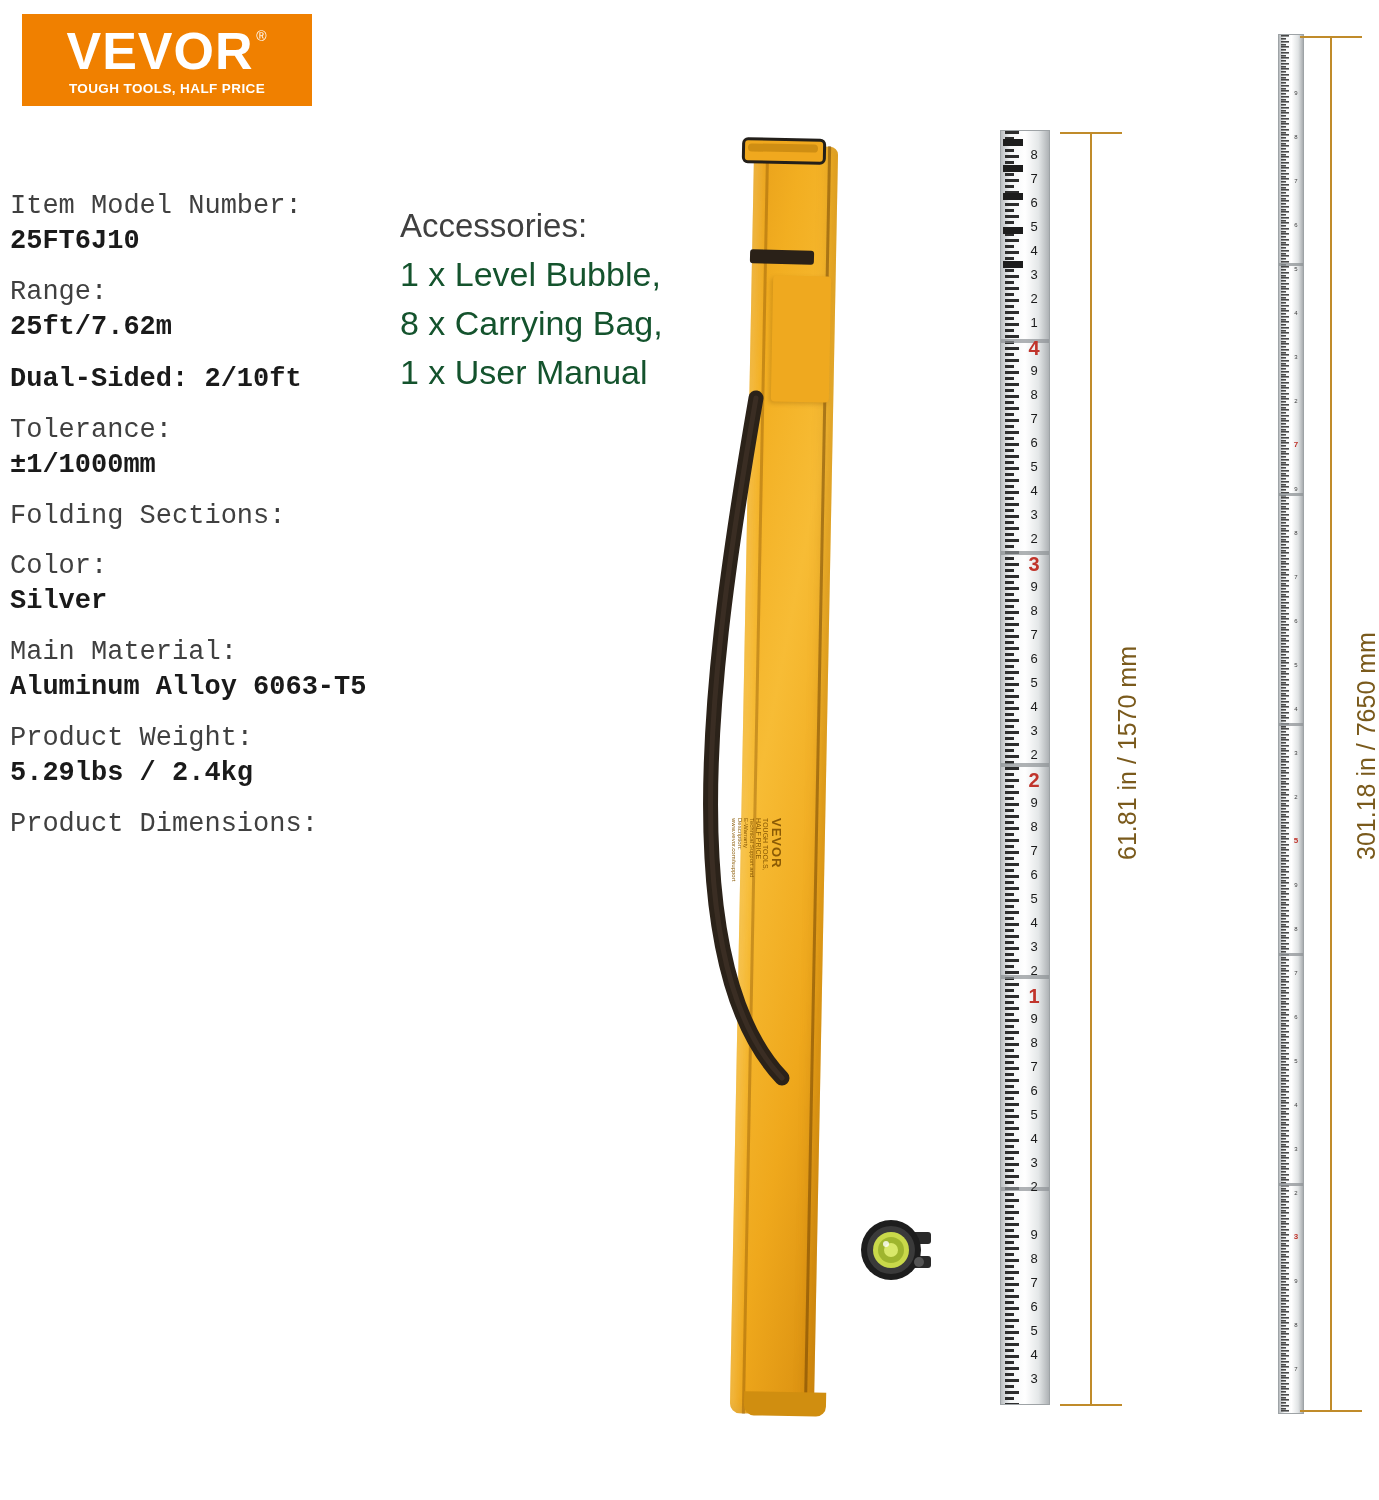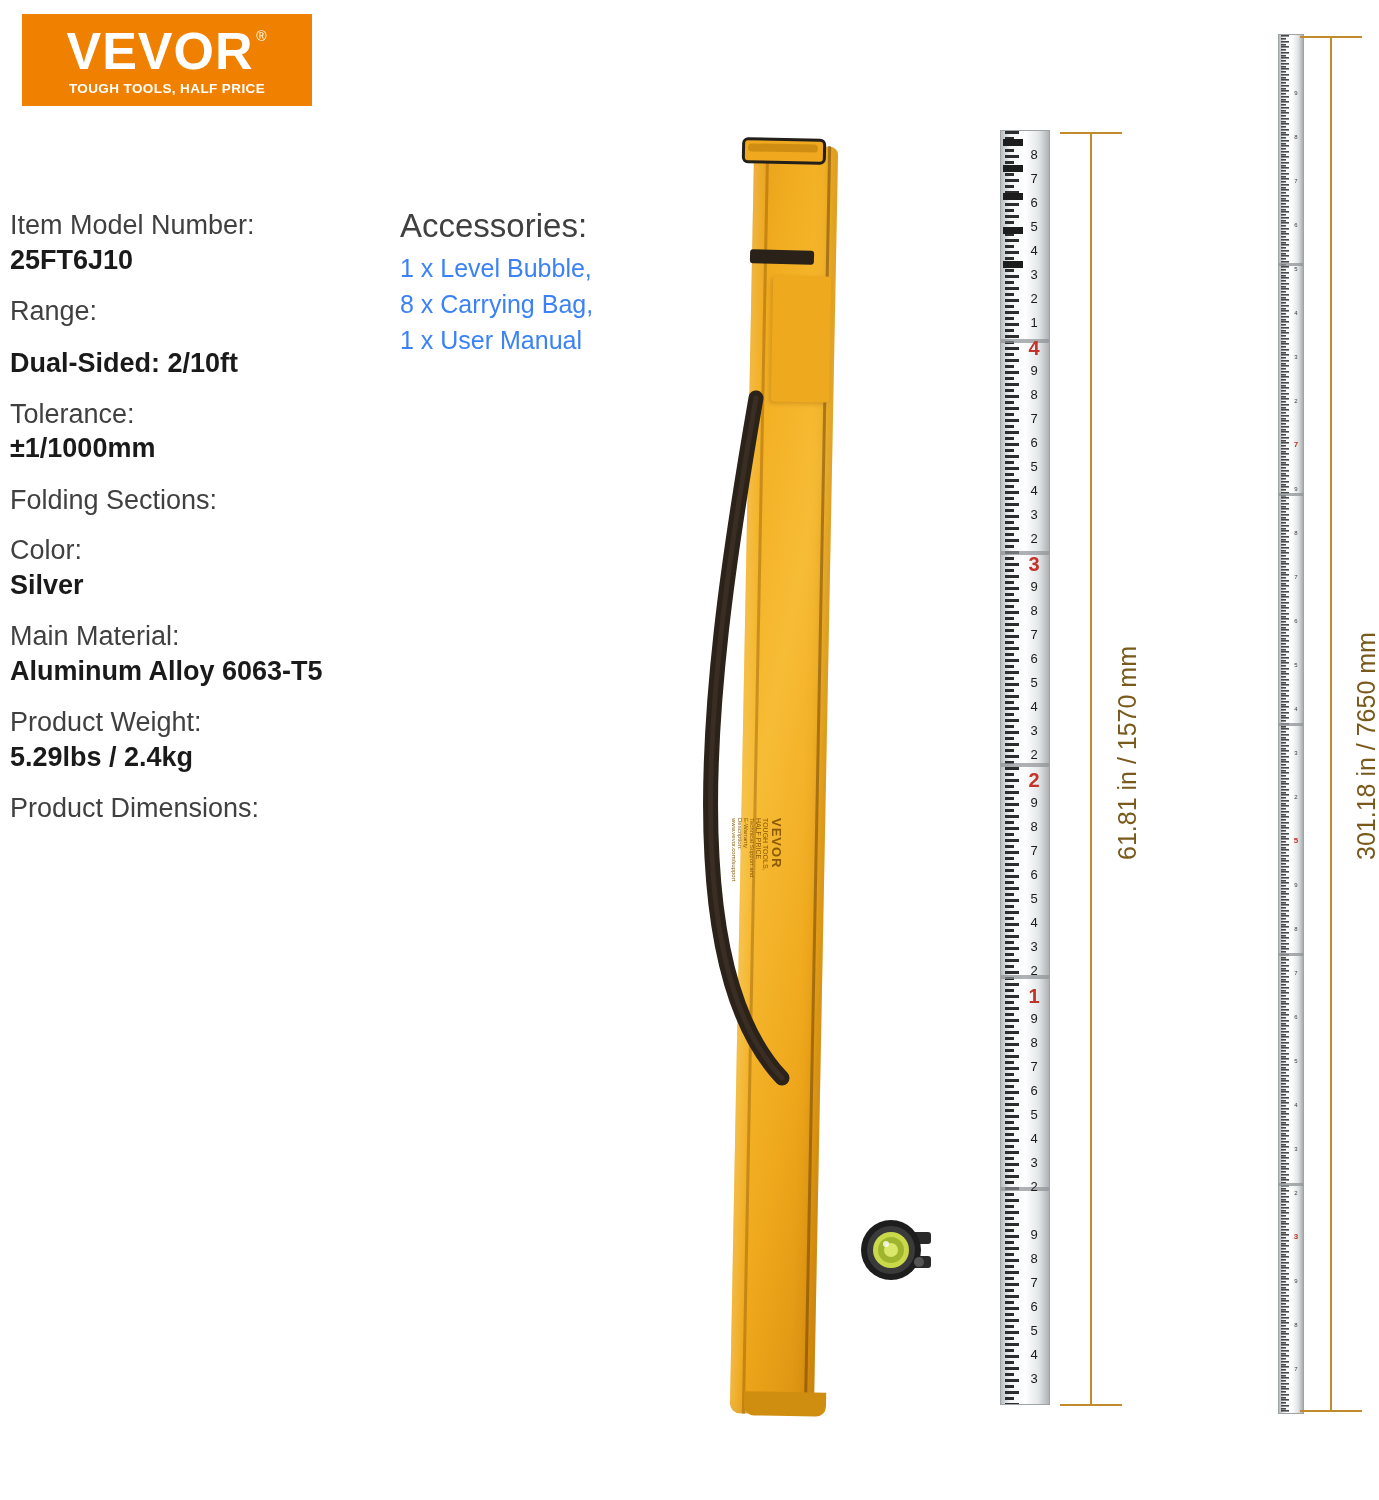--- a/index.html
+++ b/index.html
@@ -43,22 +43,23 @@
     color: #ffffff;
     font-size: 13.5px;
     font-weight: bold;
     letter-spacing: 0.4px;
     margin-top: 4px;
   }
 
   
   .specs {
     position: absolute;
-    left: 10px; top: 209px;
+    left: 10px; top: 190px;
     width: 500px;
+    font-family: Liberation Mono, monospace;
   }
   .spec-block { margin-bottom: 17px; }
   .spec-label {
     font-size: 27px;
     color: #404040;
     line-height: 1.25;
   }
   .spec-value {
     font-size: 27px;
     color: #1a1a1a;
@@ -72,22 +73,22 @@
     left: 400px; top: 205px;
     width: 320px;
   }
   .acc-title {
     font-size: 33px;
     color: #404040;
     line-height: 1.3;
     margin-bottom: 2px;
   }
   .acc-item {
-    font-size: 25px;
-    color: #3b82f6;
+    font-size: 34px;
+    color: #14532d;
     line-height: 1.45;
   }
 
   
   .bag-wrap {
     position: absolute;
     left: 720px; top: 118px;
     width: 130px; height: 1300px;
   }
   .bag-body {
@@ -207,20 +208,21 @@
   <div class="logo-tag">TOUGH TOOLS, HALF PRICE</div>
 </div>
 
 <div class="specs">
   <div class="spec-block">
     <div class="spec-label">Item Model Number:</div>
     <div class="spec-value">25FT6J10</div>
   </div>
   <div class="spec-block">
     <div class="spec-label">Range:</div>
+    <div class="spec-value">25ft/7.62m</div>
   </div>
   <div class="spec-block">
     <div class="spec-value">Dual-Sided: 2/10ft</div>
   </div>
   <div class="spec-block">
     <div class="spec-label">Tolerance:</div>
     <div class="spec-value">±1/1000mm</div>
   </div>
   <div class="spec-block">
     <div class="spec-label">Folding Sections:</div>

